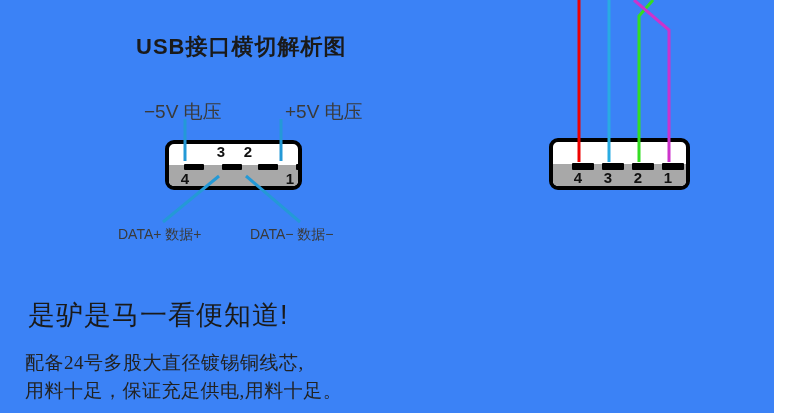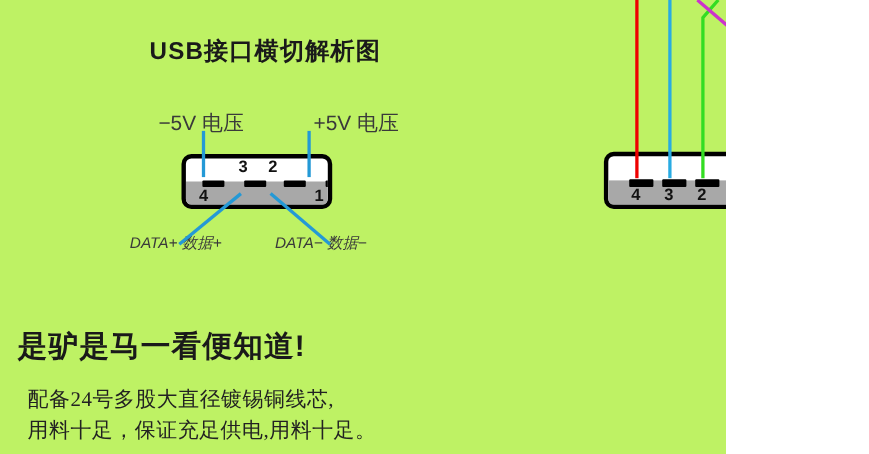--- a/index.html
+++ b/index.html
@@ -2,23 +2,23 @@
 <html><head>
 <meta charset="utf-8">
 <style>
   html, body {
     margin: 0;
     padding: 0;
     background: #ffffff;
   }
   #page {
     position: relative;
-    width: 660px;
+    width: 774px;
     height: 413px;
-    background: #bef264;
+    background: #3b82f6;
     overflow: hidden;
     font-family: "Liberation Sans", "DejaVu Sans", sans-serif;
   }
 
   
   .diagram-title {
     position: absolute;
     left: 136px;
     top: 32px;
     font-size: 22px;
@@ -33,25 +33,24 @@
     top: 99px;
     font-size: 19px;
     color: #3a3a3a;
     white-space: nowrap;
   }
   .volt-label.neg { left: 144px; }
   .volt-label.pos { left: 243px; margin-left: 42px; }
 
   .data-label {
     position: absolute;
-    top: 212px;
+    top: 226px;
     font-size: 14px;
     color: #3a3a3a;
     white-space: nowrap;
-    font-style: italic;
   }
   .data-label.dplus  { left: 118px; }
   .data-label.dminus { left: 250px; }
 
   
   .connector {
     position: absolute;
     box-sizing: border-box;
     border: 4px solid #000000;
     border-radius: 9px;
@@ -88,24 +87,24 @@
     left: 0;
     top: 0;
     width: 790px;
     height: 413px;
     pointer-events: none;
   }
 
   
   .headline {
     position: absolute;
-    left: 16px;
+    left: 28px;
     top: 297px;
     font-size: 27px;
-    font-weight: bold;
+    font-weight: normal;
     color: #1a1a1a;
     letter-spacing: 1px;
     white-space: nowrap;
   }
   .body-line {
     position: absolute;
     left: 25px;
     font-family: "Liberation Serif", "DejaVu Serif", serif;
     font-size: 19px;
     color: #222222;

